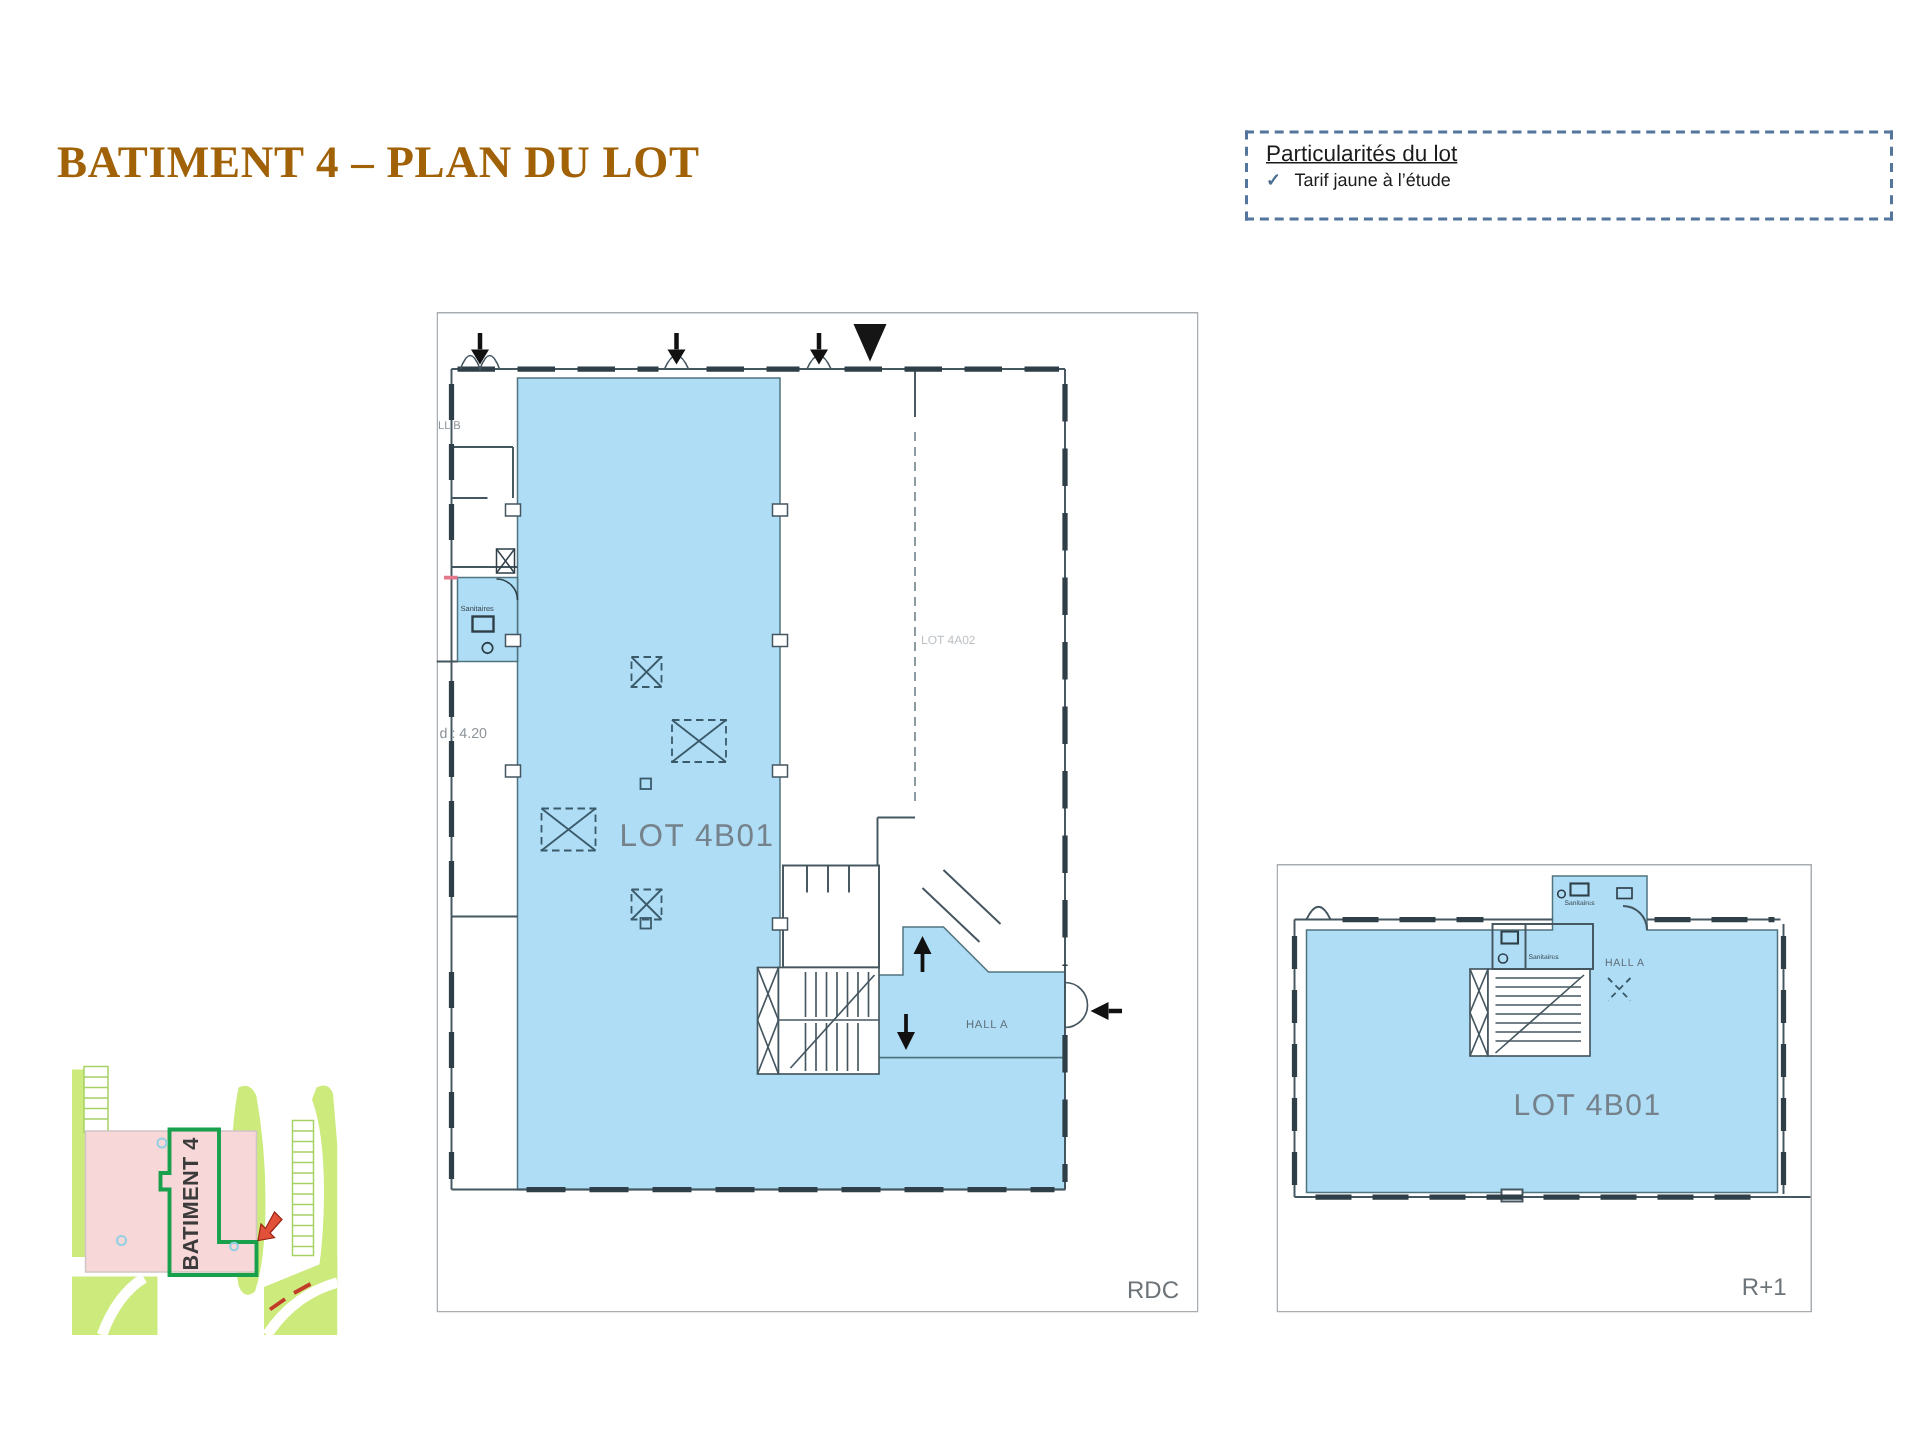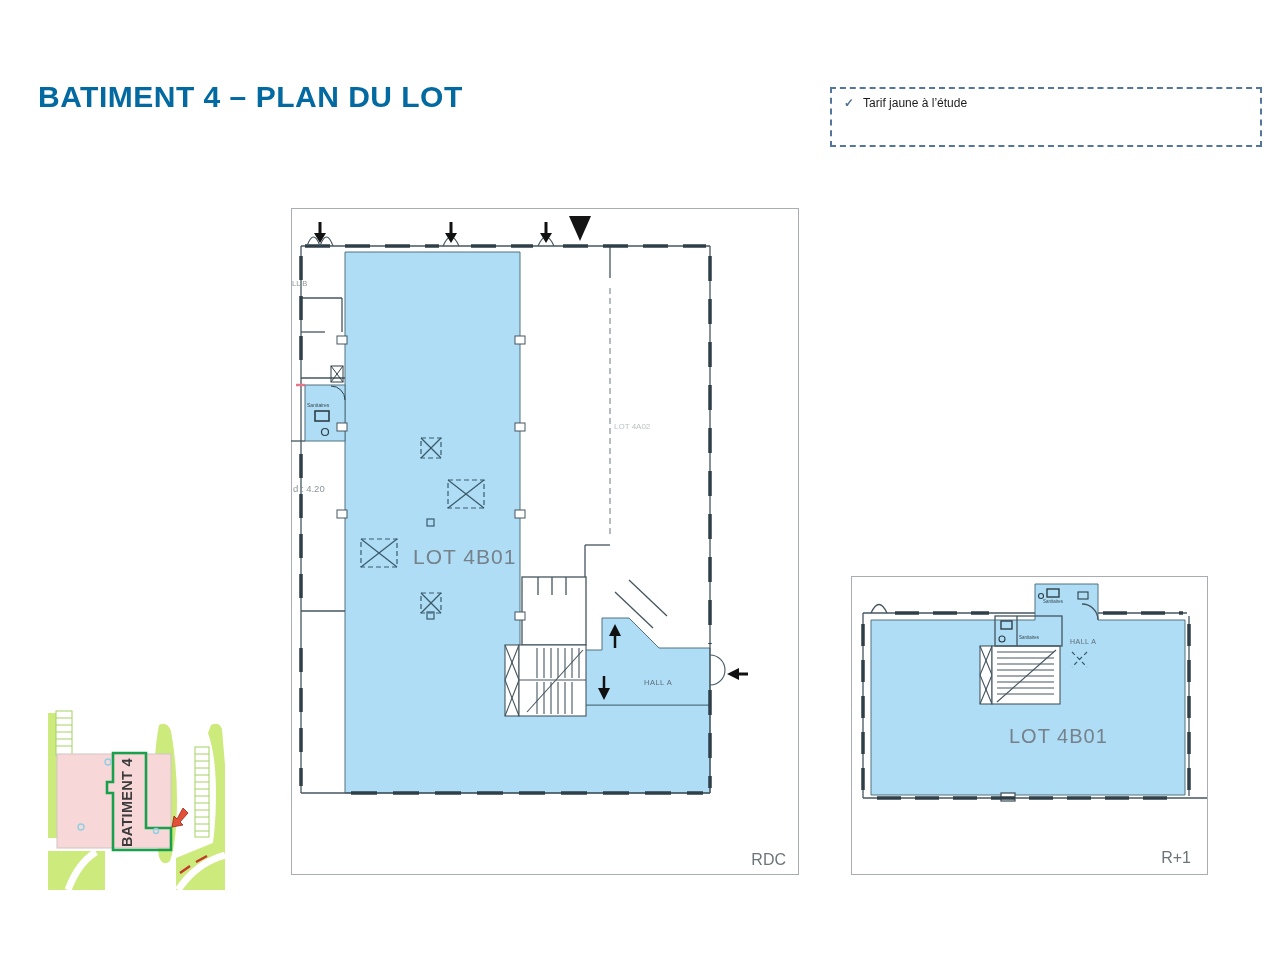--- a/index.html
+++ b/index.html
@@ -1,35 +1,36 @@
 <!DOCTYPE html>
 <html><head>
 <meta charset="utf-8">
 <style>
   html,body{margin:0;padding:0;background:#ffffff;}
   .page{position:relative;width:1280px;height:960px;background:#ffffff;overflow:hidden;
         font-family:"Liberation Sans",sans-serif;}
-  .title{position:absolute;left:38px;top:80px;font-size:30px;font-weight:bold;
-         color:#0369a1;letter-spacing:.5px;white-space:nowrap;}
+  .title{position:absolute;left:38px;top:92px;font-size:30px;font-weight:bold;
+         color:#a16207;letter-spacing:.5px;white-space:nowrap;font-family:Liberation Serif, serif;}
   .pbox{position:absolute;left:830px;top:87px;width:432px;height:60px;
         border:2px dashed #54759c;box-sizing:border-box;padding:5px 12px 0 12px;}
   .pbox .ph{font-size:15px;color:#1b1b1b;text-decoration:underline;font-weight:500;}
   .pbox .pi{font-size:12px;color:#1b1b1b;margin-top:2px;}
   .pbox .chk{color:#4d6f91;margin-right:9px;font-weight:bold;}
   svg.layer{position:absolute;}
   .t{font-family:"Liberation Sans",sans-serif;}
 </style>
 </head>
 <body>
 
 <div class="page">
 
   <div class="title">BATIMENT 4 – PLAN DU LOT</div>
 
   <div class="pbox">
+    <div class="ph">Particularités du lot</div>
     <div class="pi"><span class="chk">✓</span><span>Tarif jaune à l’étude</span></div>
   </div>
 
   <svg class="layer" style="left:291px;top:208px" width="508" height="667" viewBox="0 0 508 667">
     <rect x="0.5" y="0.5" width="507" height="666" fill="#ffffff" stroke="#a7adb1"></rect>
 
     <polygon points="54,44 229,44 229,497 419,497 419,585 54,585" stroke="#51737f" stroke-width="1" fill="#aeddf5"></polygon>
     <polygon points="278,497 278,442 311,442 311,410 338,410 368,440 419,440 419,497" stroke="#51737f" stroke-width="1" fill="#aeddf5"></polygon>
     <rect x="14" y="177" width="40" height="56" stroke="#51737f" stroke-width="1" fill="#aeddf5"></rect>
 

